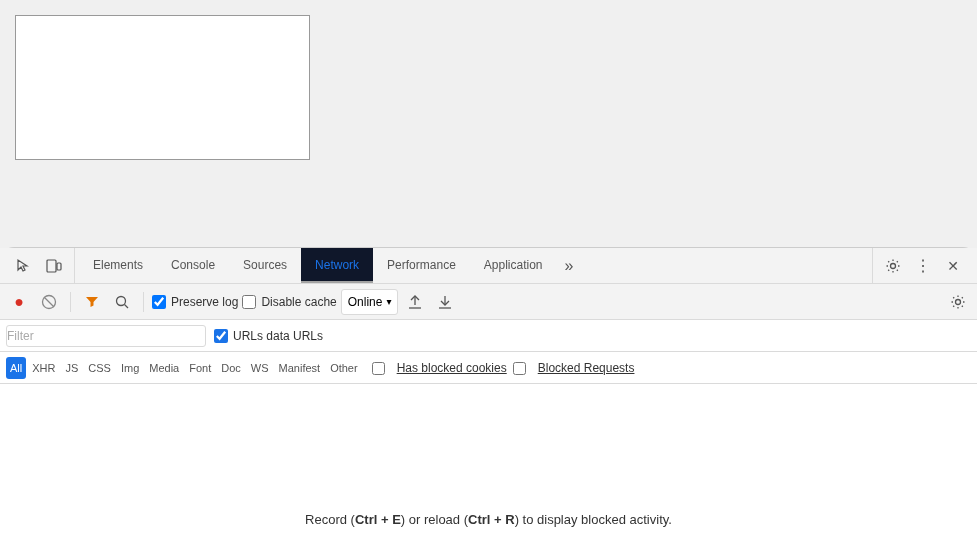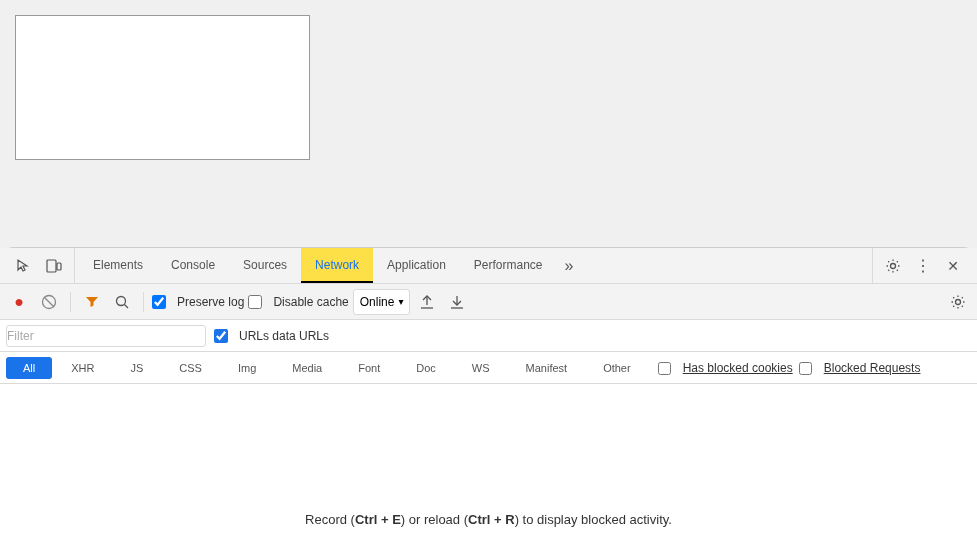--- a/index.html
+++ b/index.html
@@ -86,22 +86,22 @@
       padding: 0 14px;
       font-size: 12px;
       color: #555;
       cursor: pointer;
       border-bottom: 2px solid transparent;
       white-space: nowrap;
       height: 100%;
     }
     .tab.active {
       color: #1a73e8;
-      border-bottom: 2px solid #000000;
-      background: #fde047;
+      border-bottom: 2px solid #a3a3a3;
+      background: #0f172a;
     }
 
     .tab-more {
       display: flex;
       align-items: center;
       padding: 0 8px;
       cursor: pointer;
       color: #555;
     }
 
@@ -154,21 +154,21 @@
       color: #888;
       font-size: 16px;
     }
     .toolbar-btn.filter-funnel {
       color: #e37400;
       font-size: 14px;
     }
 
     .checkbox-label {
       display: flex;
-      gap: 11px;
+      gap: 5px;
       font-size: 12px;
       color: #333;
       cursor: pointer;
       white-space: nowrap;
     }
     .checkbox-label input[type=checkbox] {
       width: 14px;
       height: 14px;
       cursor: pointer;
     }
@@ -223,21 +223,21 @@
       display: flex;
       align-items: center;
       background: white;
       border-bottom: 1px solid #dadada;
       height: 32px;
       padding: 0 6px;
       gap: 2px;
     }
 
     .filter-type-btn {
-      padding: 2px 17px;
+      padding: 2px 4px;
       font-size: 11px;
       cursor: pointer;
       border-radius: 3px;
       border: none;
       background: none;
       color: #555;
       height: 22px;
     }
     .filter-type-btn.active {
       background: #1a73e8;
@@ -307,22 +307,22 @@
           <rect x="11" y="5" width="4" height="7" rx="1" fill="none" stroke="#555" stroke-width="1.2"></rect>
         </svg>
       </button>
     </div>
 
     <div class="tab-list">
       <div class="tab">Elements</div>
       <div class="tab">Console</div>
       <div class="tab">Sources</div>
       <div class="tab active">Network</div>
+      <div class="tab">Performance</div>
       <div class="tab">Application</div>
-      <div class="tab">Performance</div>
       <div class="tab-more">»</div>
     </div>
 
     <div class="devtools-tab-actions">
       <button class="icon-btn" title="Settings">
 
         <svg width="16" height="16" viewBox="0 0 16 16">
           <circle cx="8" cy="8" r="2.5" fill="none" stroke="#555" stroke-width="1.3"></circle>
           <path d="M8 1.5 L8 3M8 13 L8 14.5M1.5 8 L3 8M13 8 L14.5 8M3.2 3.2 L4.2 4.2M11.8 11.8 L12.8 12.8M12.8 3.2 L11.8 4.2M4.2 11.8 L3.2 12.8" stroke="#555" stroke-width="1.3"></path>
         </svg>

